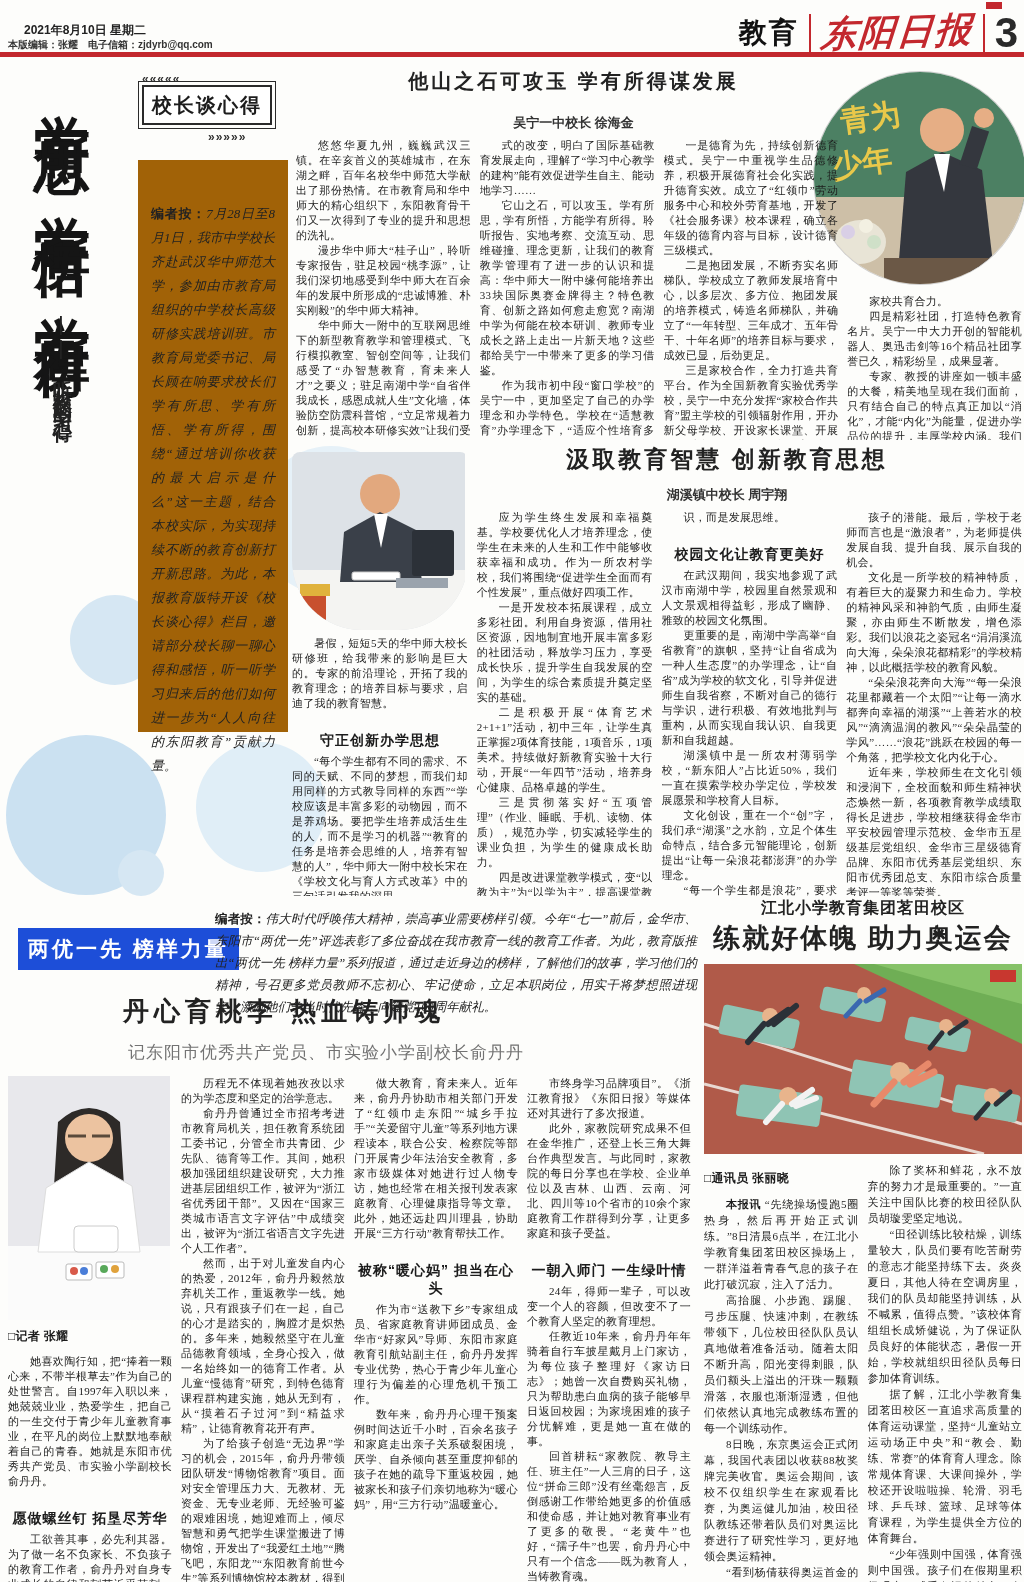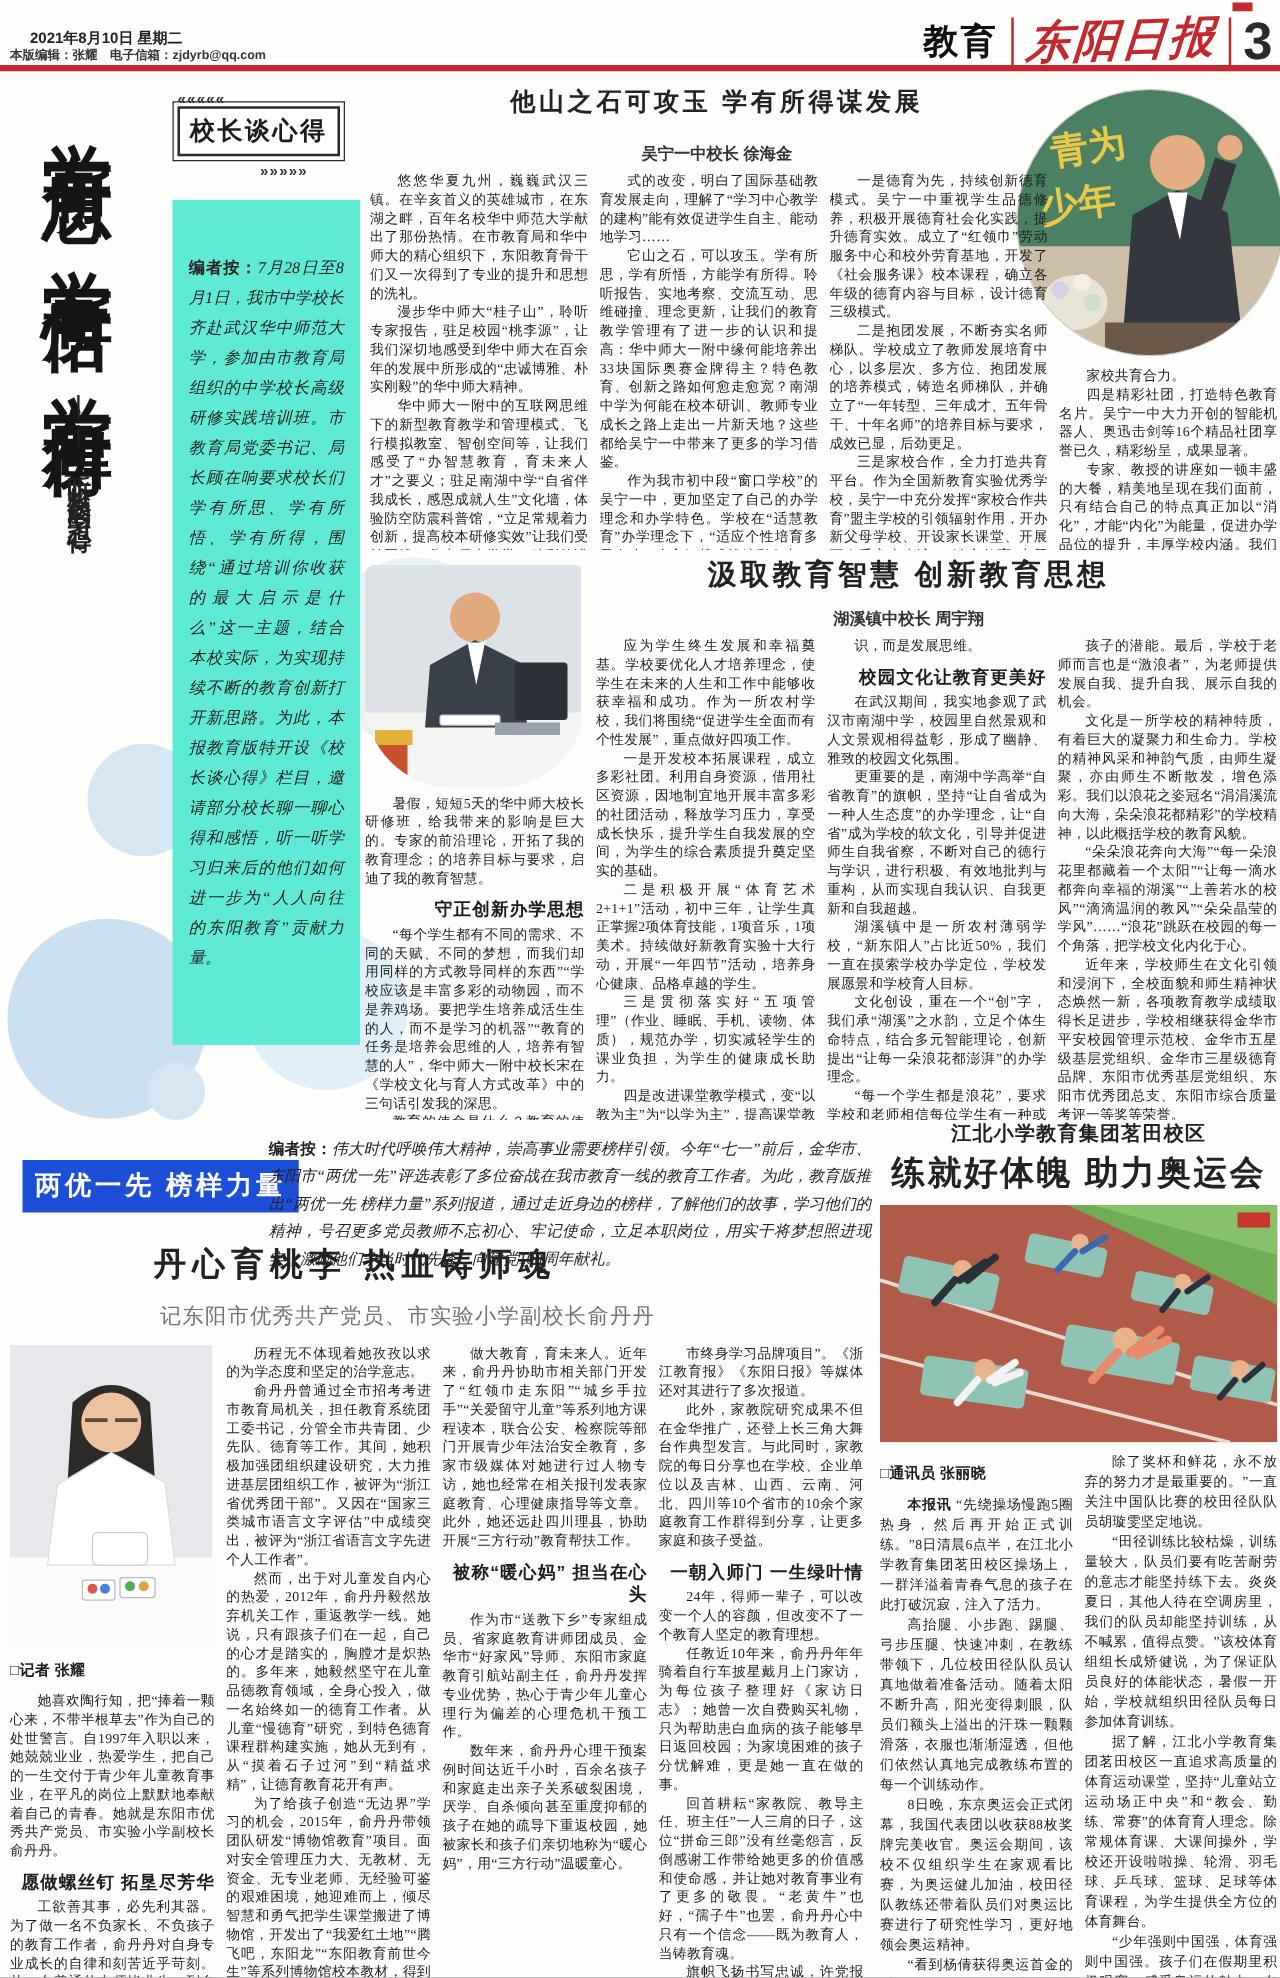--- a/index.html
+++ b/index.html
@@ -20,30 +20,30 @@
   
   .vhead{position:absolute;left:32px;top:70px;height:860px;writing-mode:vertical-lr;z-index:2;}
   .vh-main{display:inline-block;font:bold 56px/1.08 "Liberation Sans",sans-serif;letter-spacing:9px;color:#151515;}
   .vh-sub{display:inline-block;font:bold 19px "Liberation Sans",sans-serif;letter-spacing:5px;color:#222;margin-left:6px;padding-top:4px;}
   
   .arrows{position:absolute;font:bold 12px "Liberation Sans",sans-serif;color:#333;letter-spacing:1px;z-index:3;}
   .arrows.l{left:142px;top:72px;}
   .arrows.r{left:208px;top:130px;}
   .stamp{position:absolute;left:142px;top:85px;width:118px;background:#fff;border:2px solid #2a2a2a;outline:1px solid #2a2a2a;outline-offset:3px;
          text-align:center;font:bold 20px/26px "Liberation Serif",serif;letter-spacing:2px;padding:5px 4px;z-index:3;}
-  .editor-box{position:absolute;left:138px;top:160px;width:150px;height:676px;background:#5eead4;box-sizing:border-box;
+  .editor-box{position:absolute;left:138px;top:160px;width:150px;height:572px;background:#a16207;box-sizing:border-box;
               padding:42px 13px 10px;font:italic 13px/24px "Liberation Serif",serif;color:#222;text-align:justify;z-index:2;}
   .editor-box b{font-style:normal;font-weight:bold;}
   
   .atitle{font-family:"Liberation Sans",sans-serif;font-weight:bold;color:#222;text-align:center;}
   .byline{font:bold 13px "Liberation Sans",sans-serif;color:#333;text-align:center;}
   .cols{display:flex;gap:9px;}
   .col{flex:1 1 0;overflow:hidden;font-size:11px;line-height:15px;letter-spacing:.3px;text-align:justify;}
   .col p{margin:0;text-indent:2em;}
-  .col h4{margin:7px 0 5px;font:bold 14px/18px "Liberation Sans",sans-serif;text-align:right;text-indent:0;letter-spacing:1px;}
+  .col h4{margin:20px 0 5px;font:bold 14px/18px "Liberation Sans",sans-serif;text-align:center;text-indent:0;letter-spacing:1px;}
   .col p.cap{text-indent:0;font:bold 12px/16px "Liberation Sans",sans-serif;margin:8px 0 10px;}
   .col p b{font-family:"Liberation Sans",sans-serif;}
   
   .a1{position:absolute;left:296px;top:64px;width:726px;height:378px;z-index:2;}
   .a1 .atitle{position:absolute;left:0;top:4px;width:555px;font-size:20px;letter-spacing:3px;}
   .a1 .byline{position:absolute;left:0;top:50px;width:555px;}
   .a1 .photo{position:absolute;right:-4px;top:8px;width:212px;height:212px;border-radius:50%;overflow:hidden;box-shadow:0 0 0 1px #ccc;}
   .a1 .cols{position:absolute;left:0;top:74px;width:726px;height:302px;}
   .a1 .col4pad{padding-top:156px;}
   

